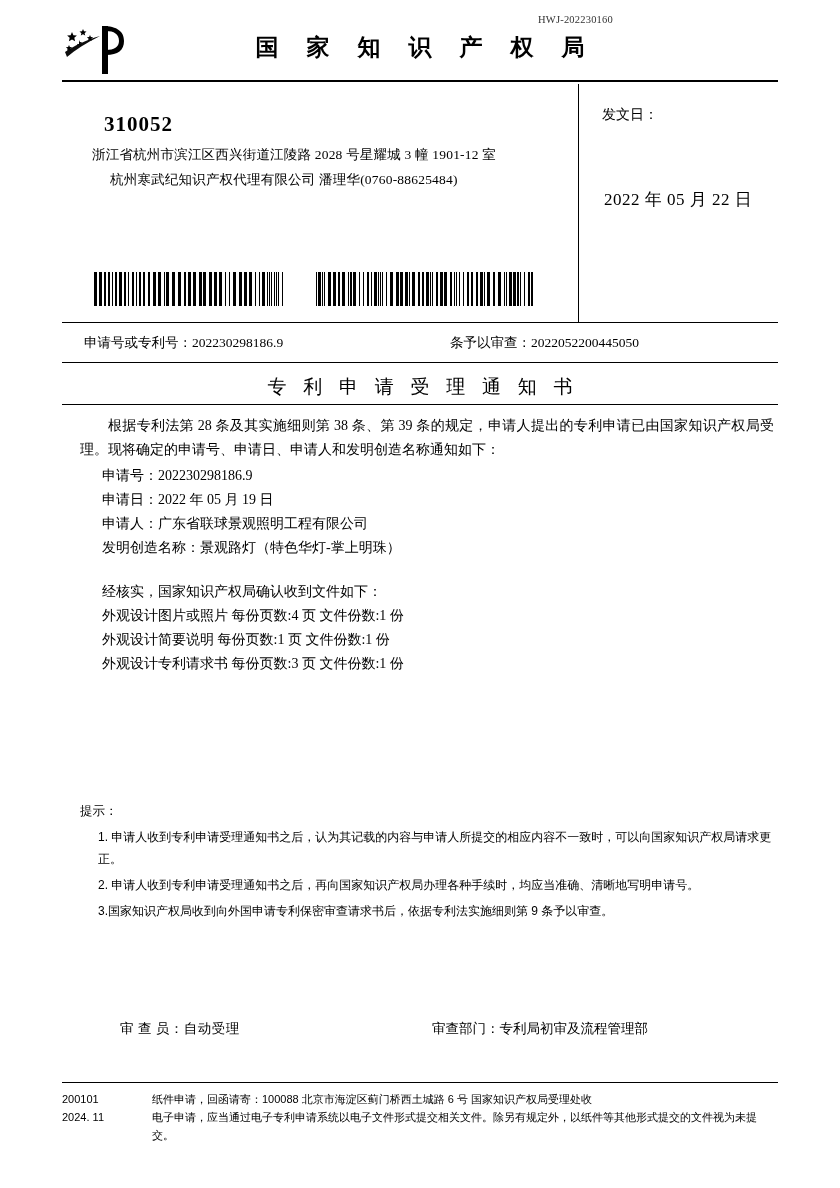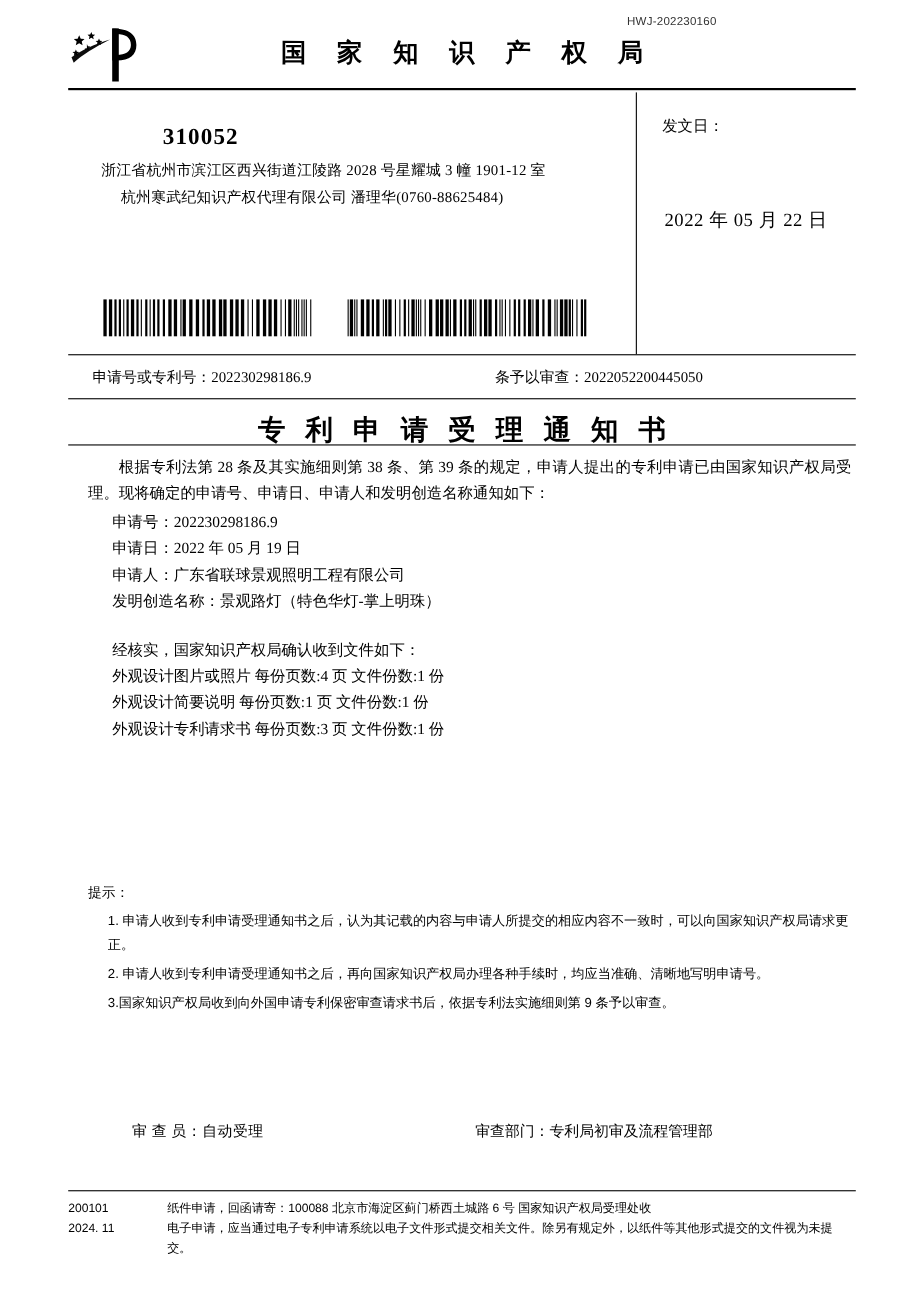--- a/index.html
+++ b/index.html
@@ -19,23 +19,23 @@
     position: relative;
     width: 840px;
     height: 1188px;
     box-sizing: border-box;
     padding: 0;
   }
   
   .top-code {
     position: absolute;
     top: 14px;
-    left: 570px;
+    left: 538px;
     font-size: 10.5px;
-    font-family: Liberation Sans, sans-serif;
+    font-family: Liberation Serif, serif;
     letter-spacing: 0.2px;
     color: #333;
   }
   
   .header {
     position: absolute;
     top: 26px;
     left: 62px;
     width: 716px;
     height: 52px;
@@ -83,21 +83,20 @@
     border-left: 1.3px solid #000;
   }
   .zip {
     position: absolute;
     left: 42px;
     top: 28px;
     font-size: 21px;
     font-weight: bold;
     letter-spacing: 1px;
     font-family: "Liberation Serif", serif;
-    margin-left: 44px;
   }
   .addr-line1 {
     position: absolute;
     left: 30px;
     top: 62px;
     font-size: 13.5px;
     letter-spacing: 0.2px;
   }
   .addr-line2 {
     position: absolute;
@@ -168,22 +167,22 @@
     width: 716px;
     border-top: 1.3px solid #000;
   }
   
   .doc-title {
     position: absolute;
     top: 374px;
     left: 62px;
     width: 716px;
     text-align: center;
-    font-size: 25px;
-    font-weight: bold;
+    font-size: 19px;
+    font-weight: normal;
     letter-spacing: 6px;
     text-indent: 6px;
   }
   .rule-title {
     position: absolute;
     top: 404px;
     left: 62px;
     width: 716px;
     border-top: 1.3px solid #000;
   }

